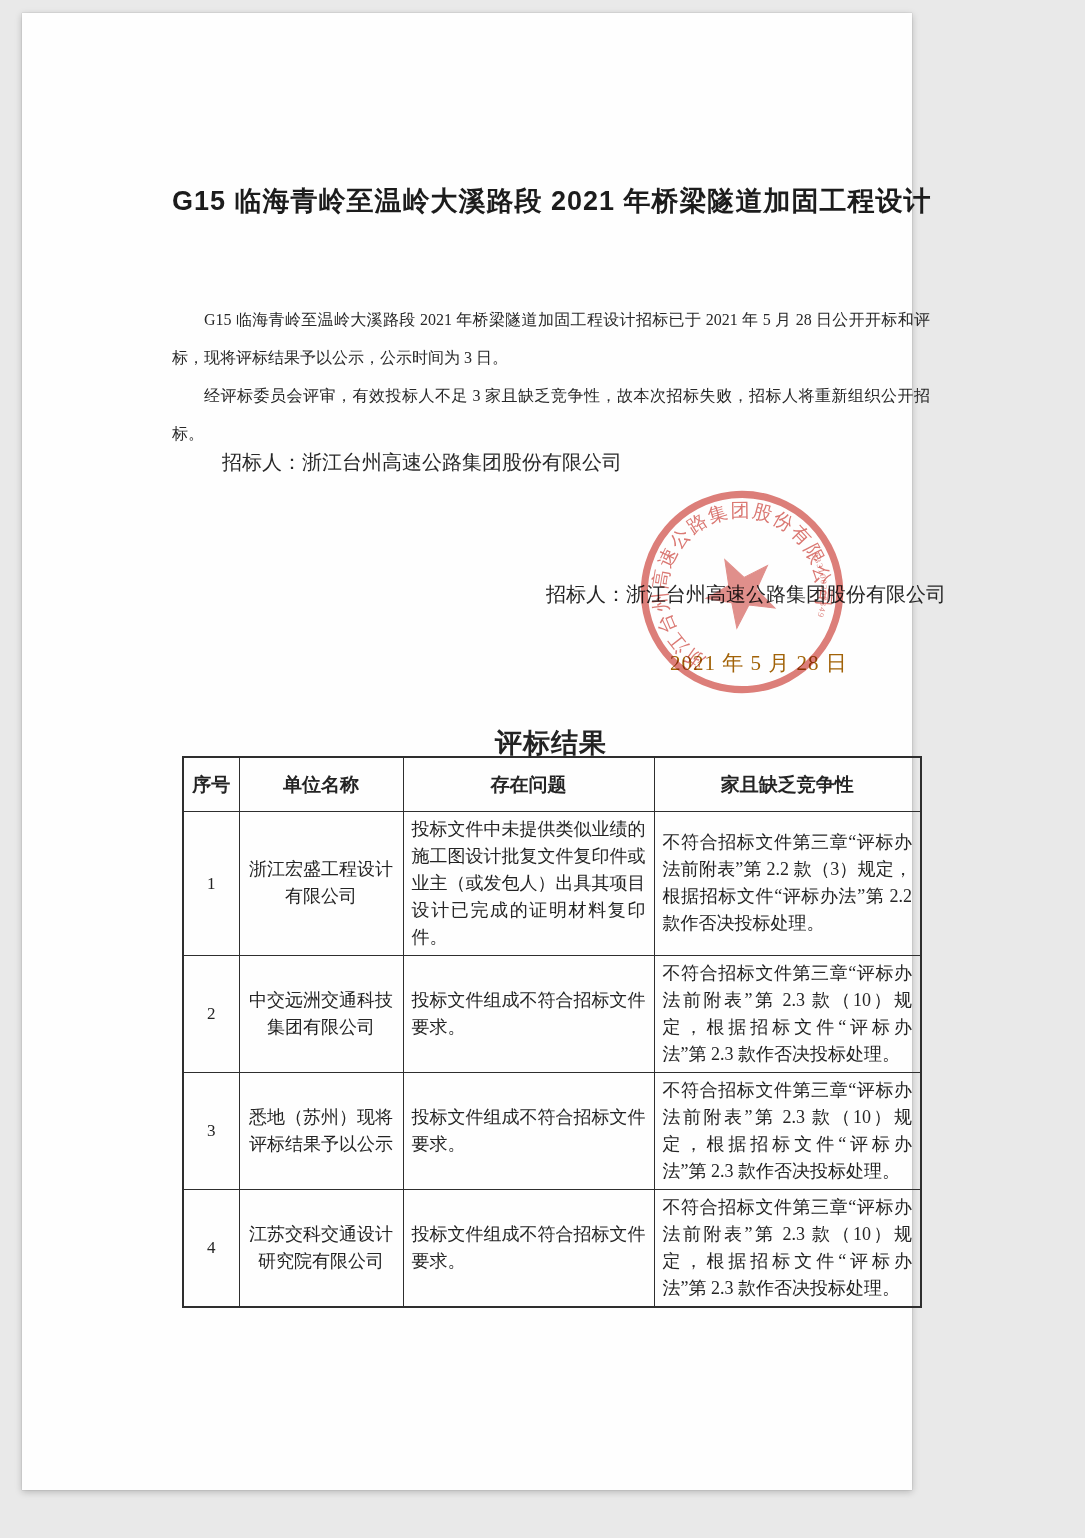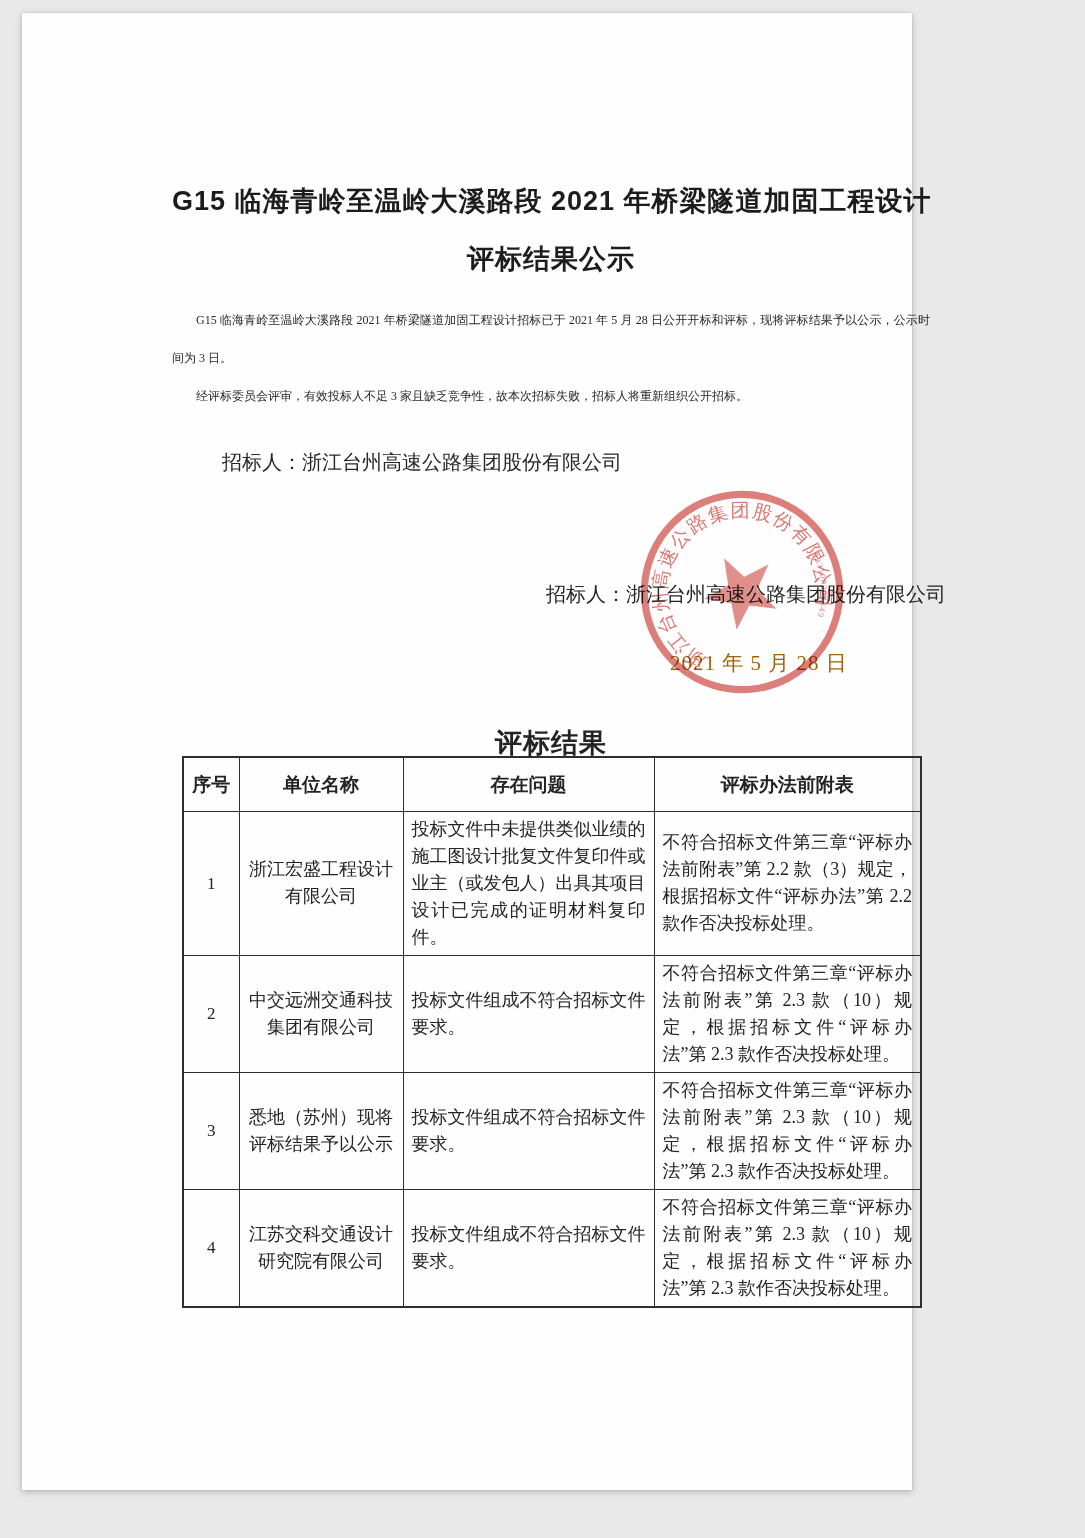--- a/index.html
+++ b/index.html
@@ -22,21 +22,21 @@
     left:150px;width:758px;text-align:center;
     font-family:"Liberation Sans", sans-serif;
     font-weight:700;font-size:27px;letter-spacing:1px;color:#1c1c1c;
     white-space:nowrap;
   }
   .title1{top:170px;}
   .title2{top:228px;}
   
   .para{
     left:150px;width:758px;
-    font-size:12px;line-height:38px;
+    font-size:16px;line-height:38px;
     text-align:justify;text-indent:2em;color:#272727;
   }
   .para1{top:288px;}
   .para2{top:364px;}
   .contact{
     left:200px;top:430px;width:600px;
     font-size:20px;line-height:38px;color:#272727;
   }
   .sig-line{
     left:524px;top:568px;font-size:20px;color:#252525;white-space:nowrap;z-index:2;
@@ -73,21 +73,20 @@
   td.no{text-align:center;font-size:17px;}
   td.company{text-align:center;padding:4px 12px;}
   td.issue,td.basis{text-align:justify;padding:5px 9px;}
 </style>
 </head>
 <body>
 
 <div class="page">
 
   <div class="abs doc-title title1">G15 临海青岭至温岭大溪路段 2021 年桥梁隧道加固工程设计</div>
-  <div class="abs doc-title title2">评标结果公示</div>
 
   <div class="abs para para1">G15 临海青岭至温岭大溪路段 2021 年桥梁隧道加固工程设计招标已于 2021 年 5 月 28 日公开开标和评标，现将评标结果予以公示，公示时间为 3 日。</div>
   <div class="abs para para2">经评标委员会评审，有效投标人不足 3 家且缺乏竞争性，故本次招标失败，招标人将重新组织公开招标。</div>
 
   <div class="abs contact">
     <div>招标人：浙江台州高速公路集团股份有限公司</div>
   </div>
 
   <div class="abs sig-line">招标人：浙江台州高速公路集团股份有限公司</div>
   <div class="abs sig-date">2021 年 5 月 28 日</div>
@@ -118,21 +117,21 @@
         <col class="c-no">
         <col class="c-company">
         <col class="c-issue">
         <col class="c-basis">
       </colgroup>
     <tbody>
         <tr class="hdr">
       <th>序号</th>
       <th>单位名称</th>
       <th>存在问题</th>
-      <th>评标办法前附表</th>
+      <th>家且缺乏竞争性</th>
     </tr>
     <tr class="r1">
       <td class="no">1</td>
       <td class="company">浙江宏盛工程设计有限公司</td>
       <td class="issue">投标文件中未提供类似业绩的施工图设计批复文件复印件或业主（或发包人）出具其项目设计已完成的证明材料复印件。</td>
       <td class="basis">不符合招标文件第三章“评标办法前附表”第 2.2 款（3）规定，根据招标文件“评标办法”第 2.2 款作否决投标处理。</td>
     </tr>
     <tr class="r2">
       <td class="no">2</td>
       <td class="company">中交远洲交通科技集团有限公司</td>

